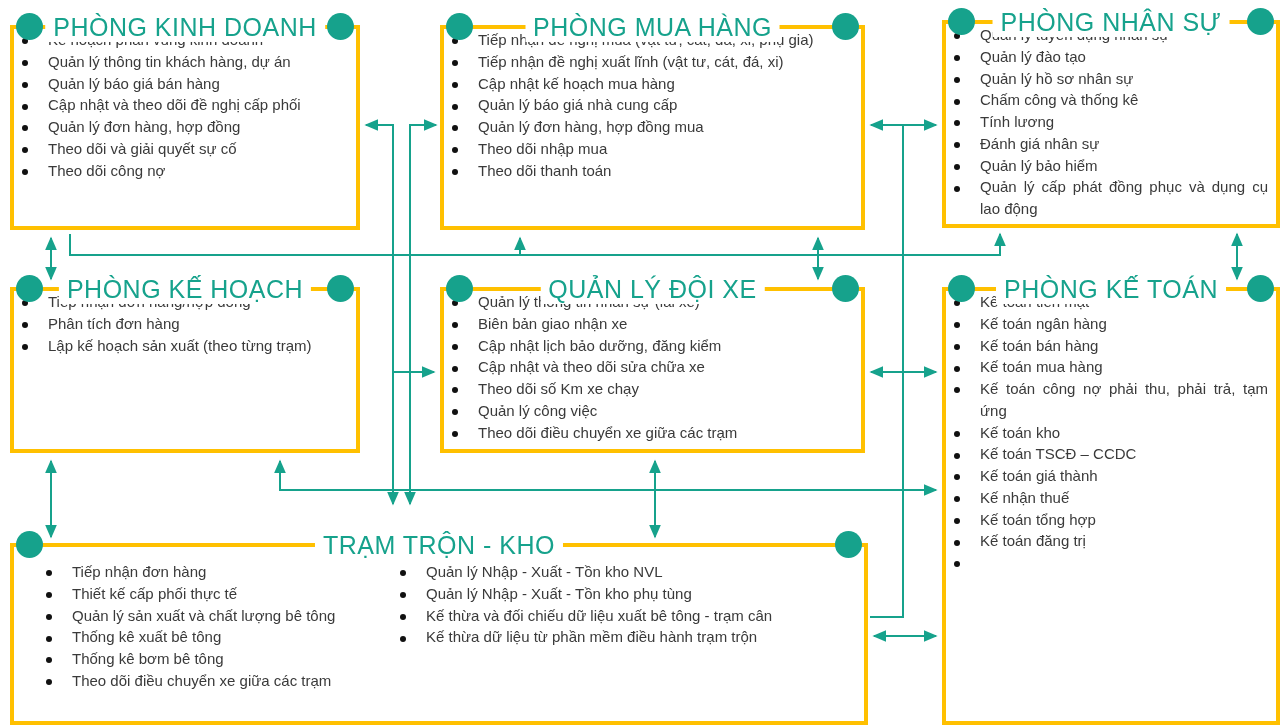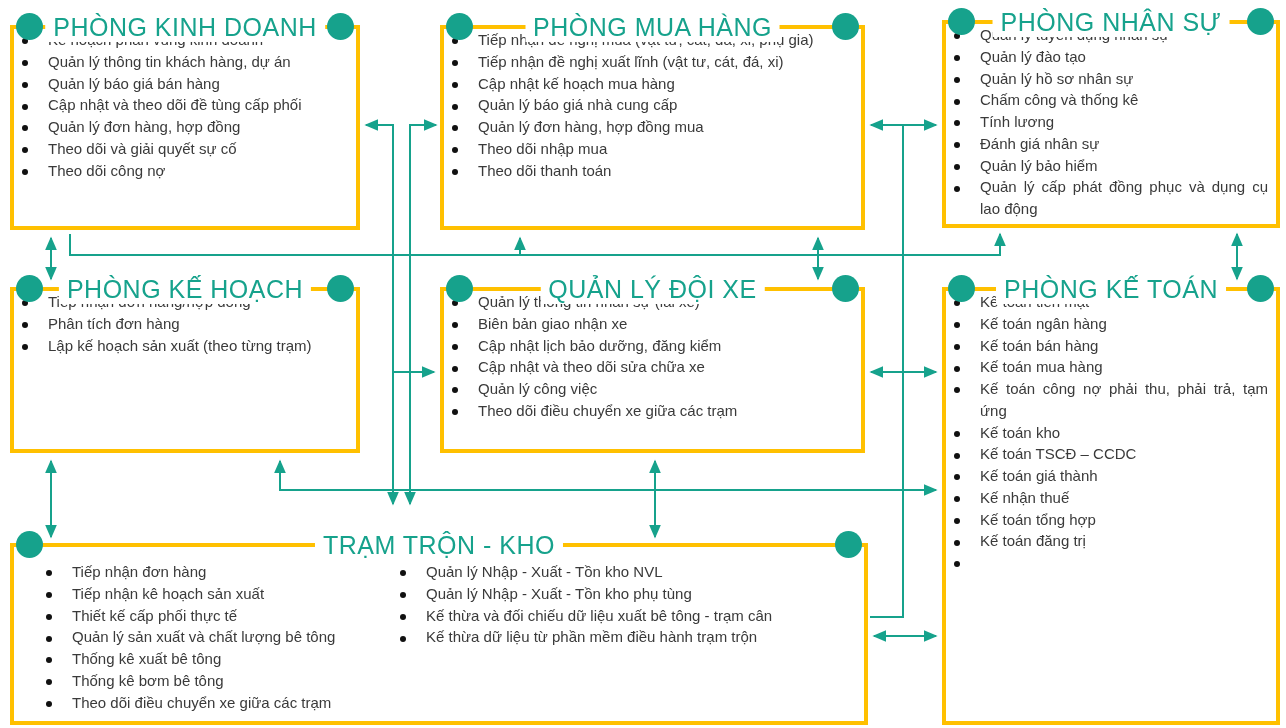--- a/index.html
+++ b/index.html
@@ -43,21 +43,21 @@
 <div class="canvas">
 
   <div class="box" style="left:10px;top:25px;width:350px;height:205px;">
     <span class="dot dot-l"></span>
     <span class="dot dot-r"></span>
     <div class="title">PHÒNG KINH DOANH</div>
     <ul class="items mt26">
       <li>Kế hoạch phân vùng kinh doanh</li>
       <li>Quản lý thông tin khách hàng, dự án</li>
       <li>Quản lý báo giá bán hàng</li>
-      <li>Cập nhật và theo dõi đề tùng cấp phối</li>
+      <li>Cập nhật và theo dõi đề nghị cấp phối</li>
       <li>Quản lý đơn hàng, hợp đồng</li>
       <li>Theo dõi và giải quyết sự cố</li>
       <li>Theo dõi công nợ</li>
     </ul>
   </div>
 
   <div class="box" style="left:440px;top:25px;width:425px;height:205px;">
     <span class="dot dot-l"></span>
     <span class="dot dot-r"></span>
     <div class="title">PHÒNG MUA HÀNG</div>
@@ -101,20 +101,21 @@
 
   <div class="box" style="left:440px;top:287px;width:425px;height:166px;">
     <span class="dot dot-l"></span>
     <span class="dot dot-r"></span>
     <div class="title">QUẢN LÝ ĐỘI XE</div>
     <ul class="items mt6">
       <li>Quản lý thông tin nhân sự (lái xe)</li>
       <li>Biên bản giao nhận xe</li>
       <li>Cập nhật lịch bảo dưỡng, đăng kiểm</li>
       <li>Cập nhật và theo dõi sửa chữa xe</li>
+      <li>Theo dõi số Km xe chạy</li>
       <li>Quản lý công việc</li>
       <li>Theo dõi điều chuyển xe giữa các trạm</li>
     </ul>
   </div>
 
   <div class="box" style="left:942px;top:287px;width:338px;height:438px;">
     <span class="dot dot-l"></span>
     <span class="dot dot-r"></span>
     <div class="title">PHÒNG KẾ TOÁN</div>
     <ul class="items mt10">
@@ -133,21 +134,20 @@
     </ul>
   </div>
 
   <div class="box" style="left:10px;top:543px;width:858px;height:182px;">
     <span class="dot dot-l"></span>
     <span class="dot dot-r"></span>
     <div class="title">TRẠM TRỘN - KHO</div>
     <div class="two-col">
       <ul class="items col-left">
         <li>Tiếp nhận đơn hàng</li>
-        <li>Tiếp nhận kê hoạch sản xuất</li>
         <li>Thiết kế cấp phối thực tế</li>
         <li>Quản lý sản xuất và chất lượng bê tông</li>
         <li>Thống kê xuất bê tông</li>
         <li>Thống kê bơm bê tông</li>
         <li>Theo dõi điều chuyển xe giữa các trạm</li>
       </ul>
       <ul class="items col-right">
         <li>Quản lý Nhập - Xuất - Tồn kho NVL</li>
         <li>Quản lý Nhập - Xuất - Tồn kho phụ tùng</li>
         <li>Kế thừa và đối chiếu dữ liệu xuất bê tông - trạm cân</li>

